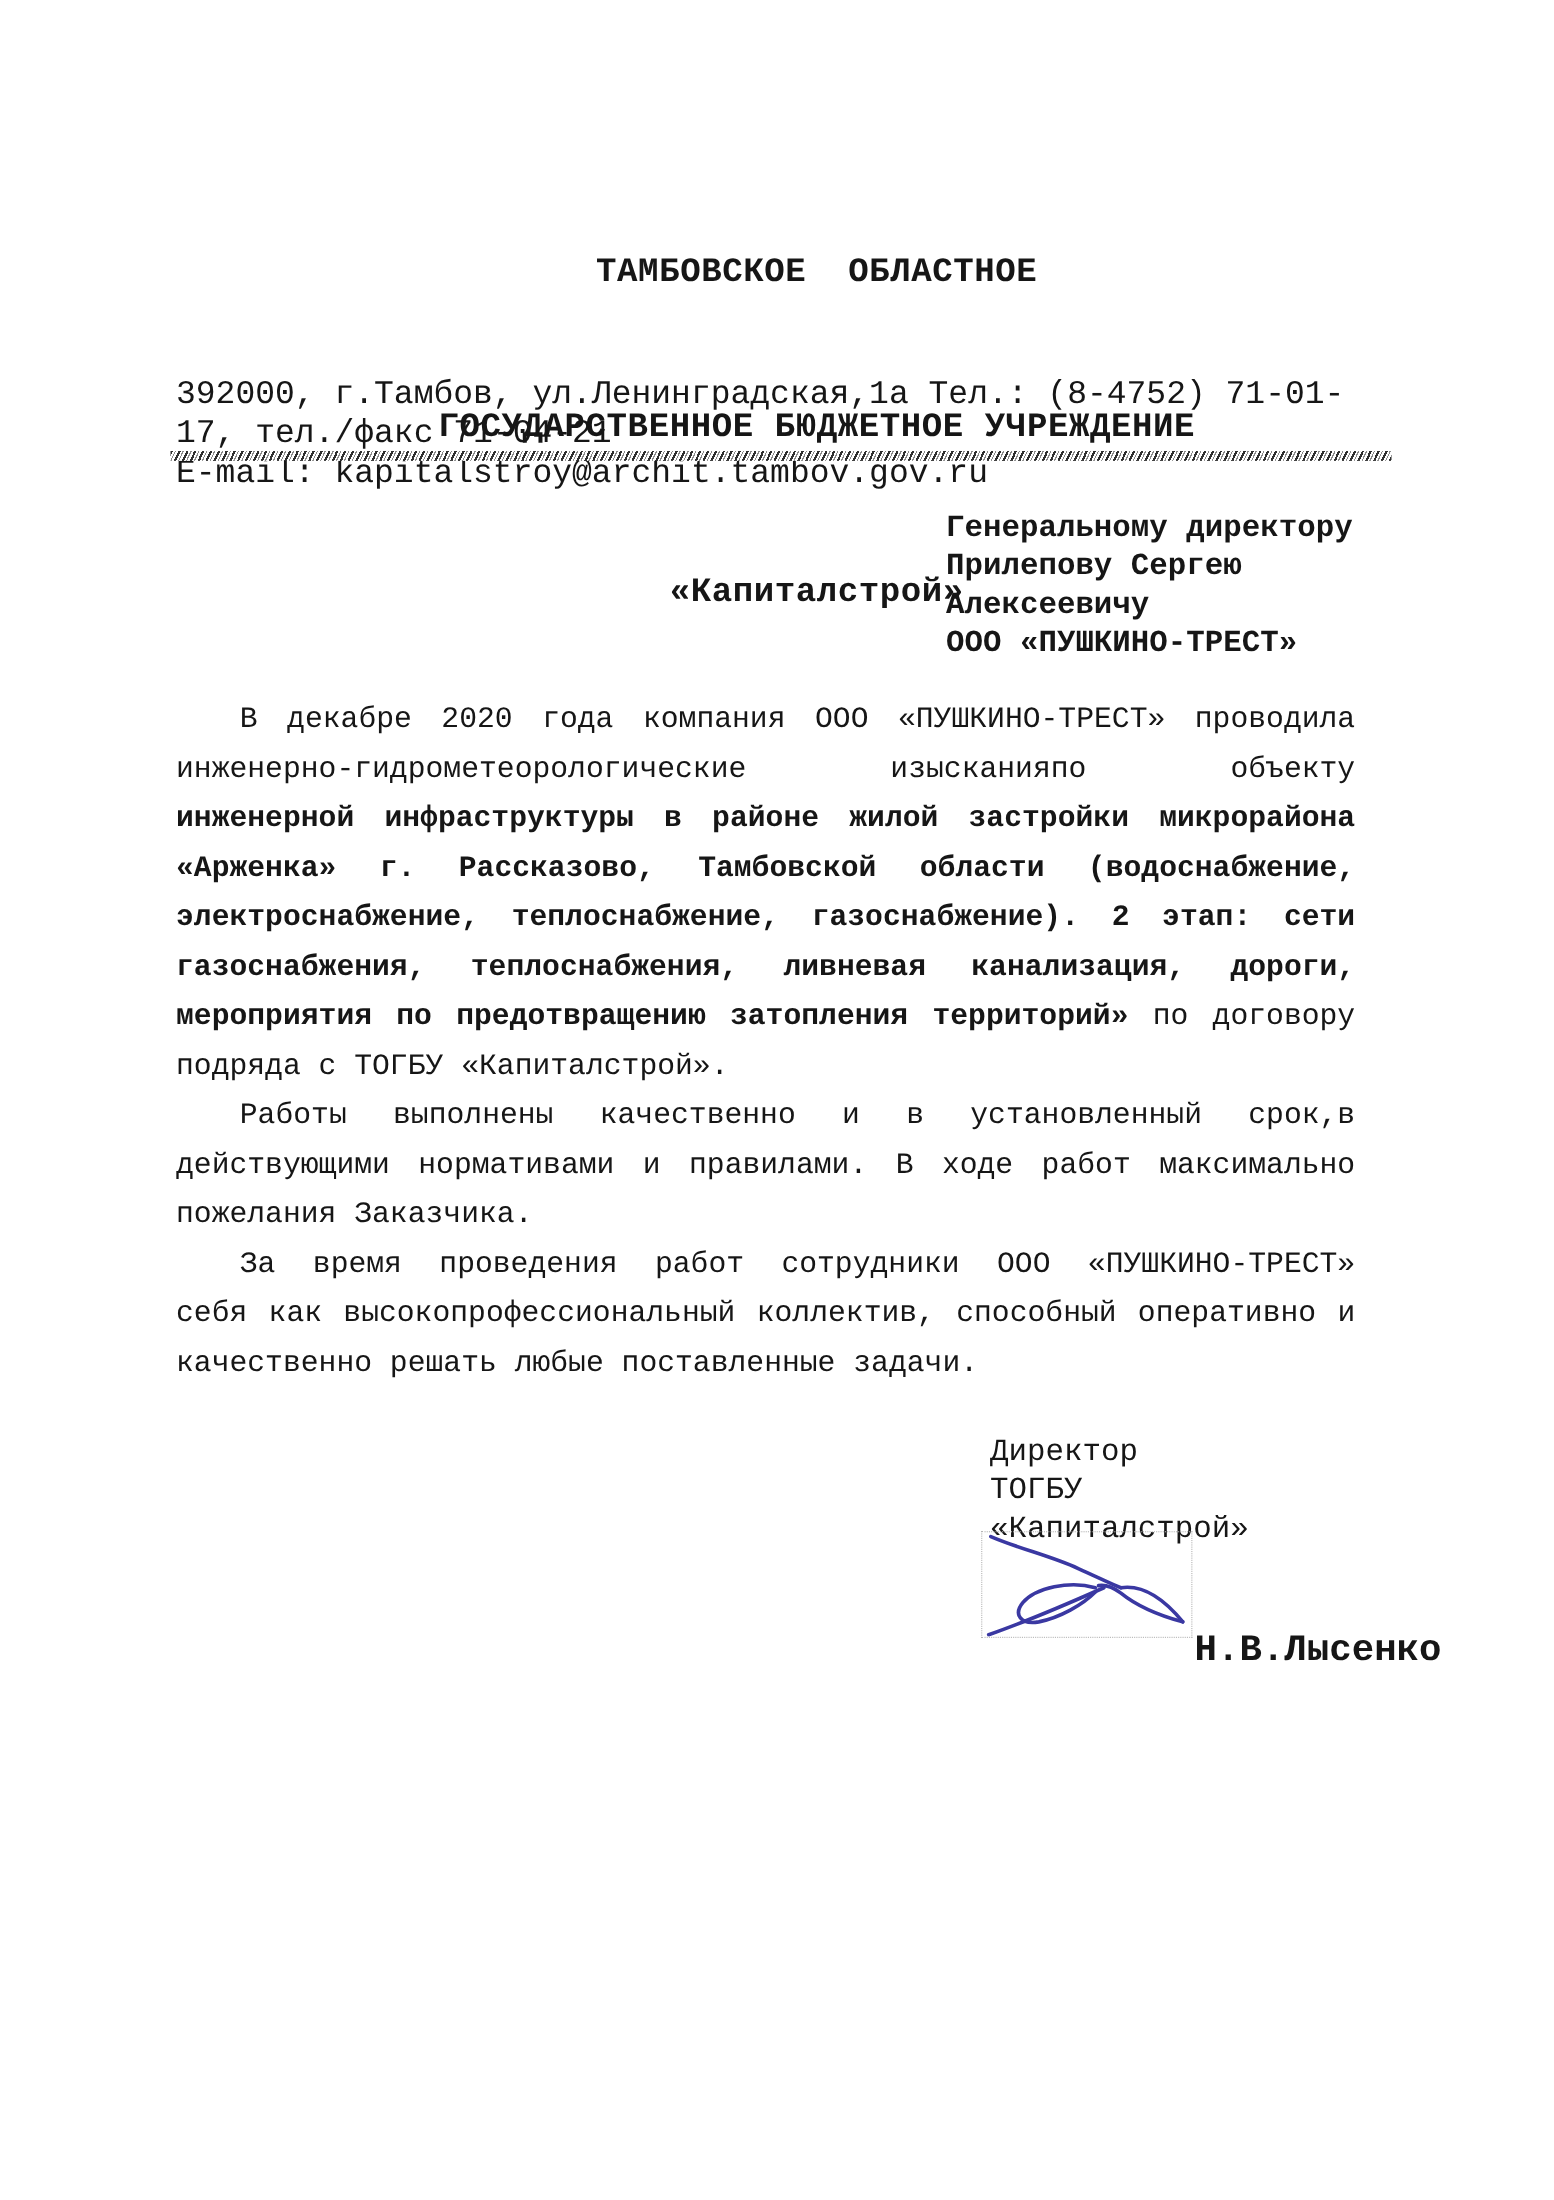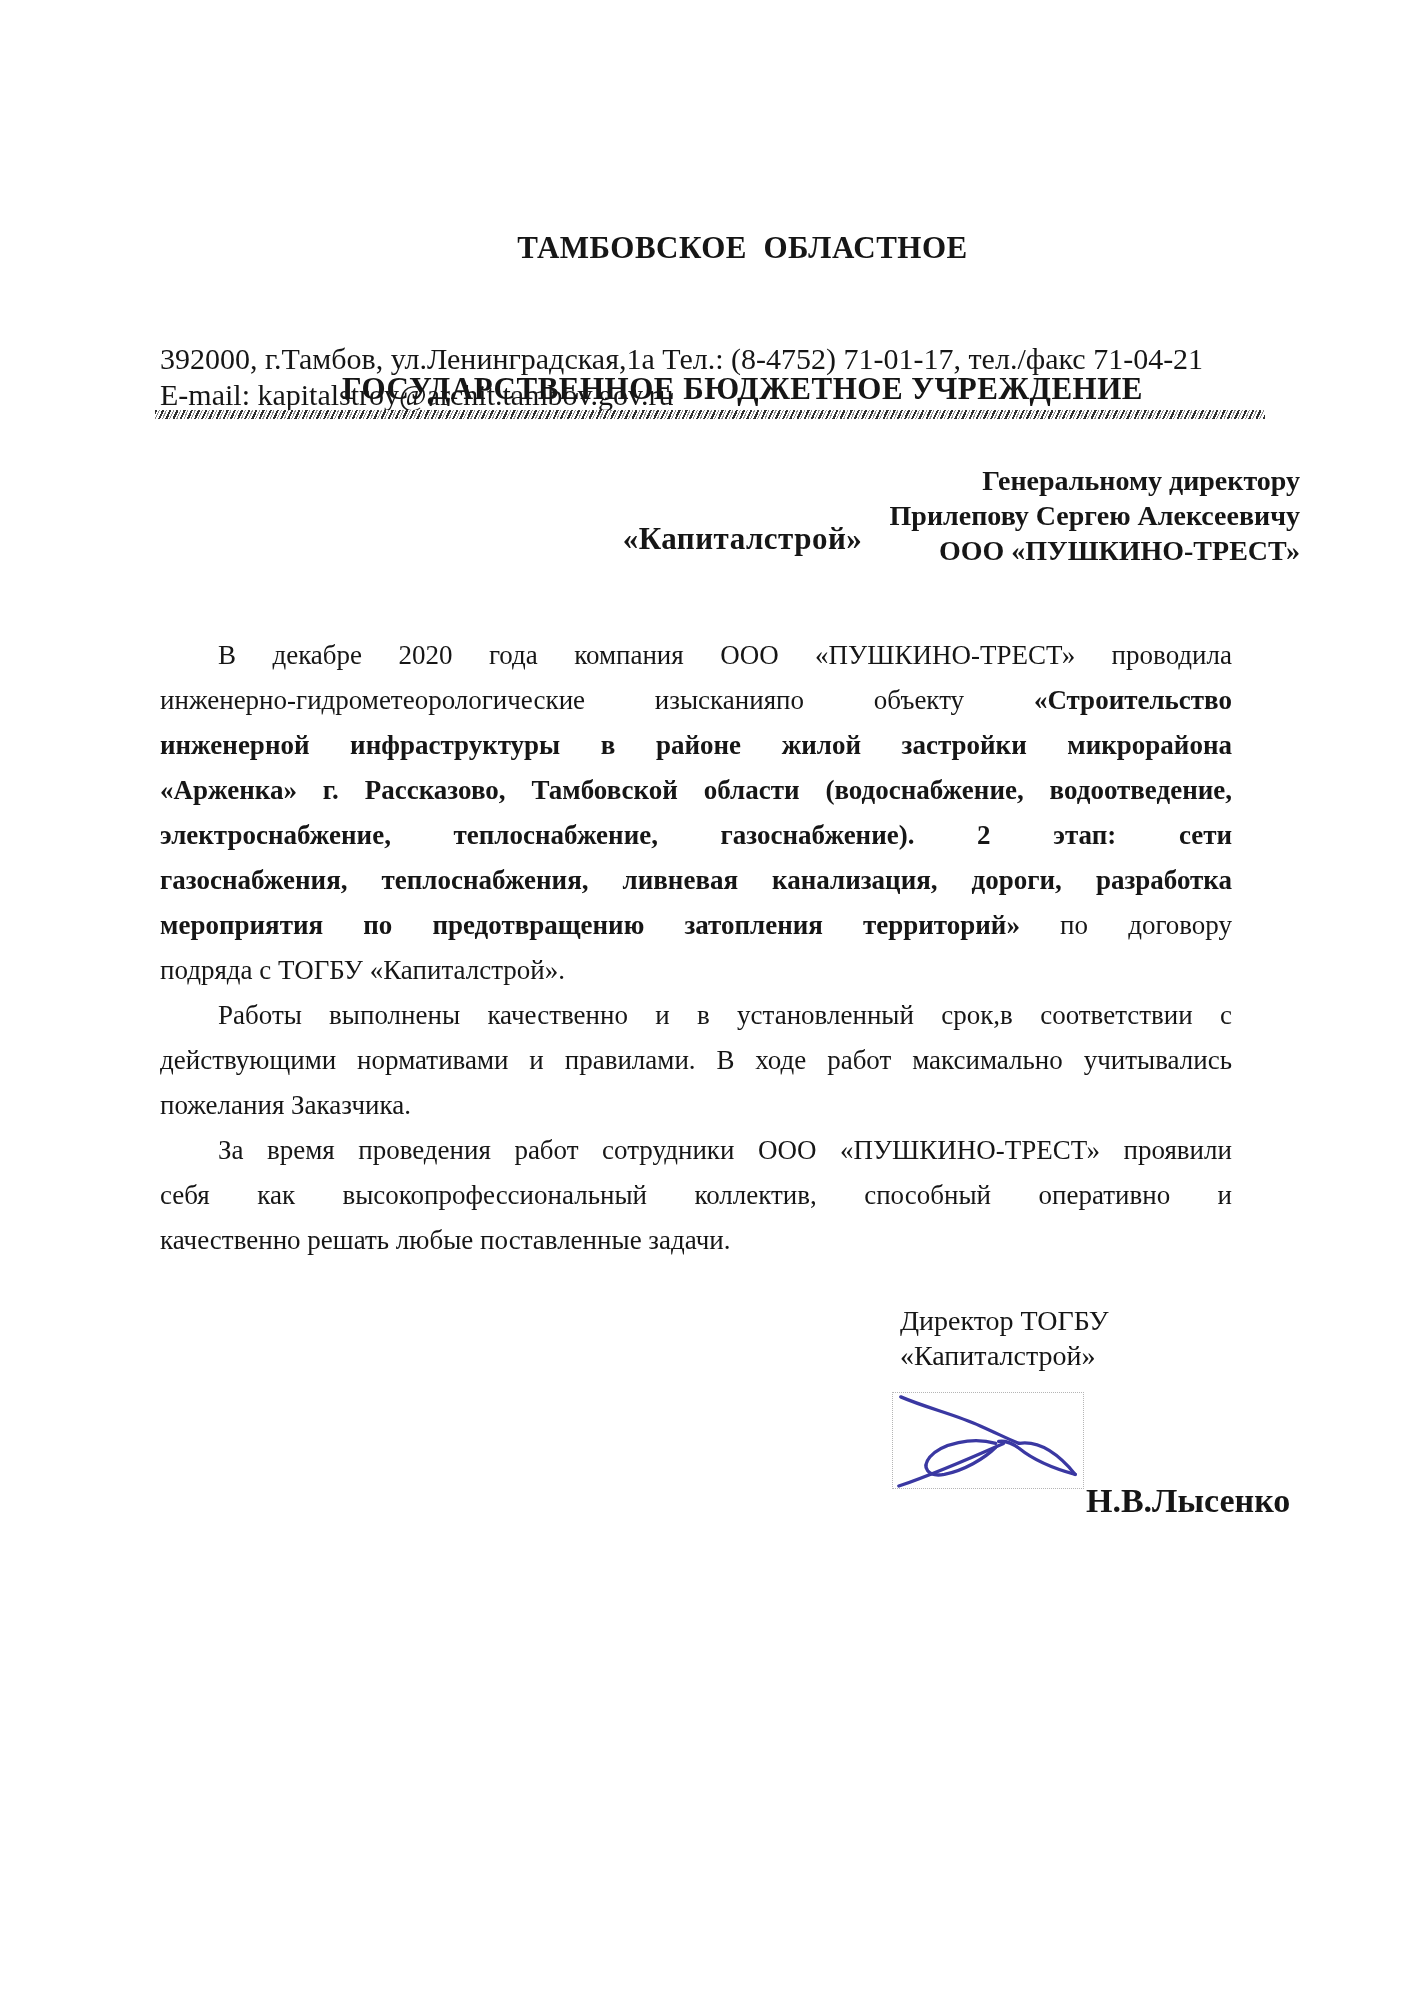--- a/index.html
+++ b/index.html
@@ -1,21 +1,21 @@
 <!DOCTYPE html>
 <html><head>
 <meta charset="utf-8">
 <style>
   html,body{margin:0;padding:0;background:#ffffff;}
   .page{
     position:relative;
     width:1413px;
     height:2000px;
     background:#ffffff;
-    font-family:Liberation Serif, serif;
+    font-family:Liberation Mono, monospace;
     color:#161616;
     overflow:hidden;
   }
   
   .org-block{
     position:absolute;
     left:165px; top:130px;
     width:1155px;
     text-align:center;
     font-weight:bold;
@@ -42,21 +42,21 @@
       #ffffff 2px, #ffffff 3.5px,
       #8a8a8a 3.5px, #8a8a8a 4.5px,
       #ffffff 4.5px, #ffffff 6.5px
     );
   }
   
   .addressee{
     position:absolute;
     left:860px; top:463px;
     width:440px;
-    text-align:right;
+    text-align:left;
     font-weight:bold;
     font-size:28px;
     line-height:35px;
   }
   
   .body-text{
     position:absolute;
     left:160px; top:633px;
     width:1072px;
     font-size:27px;

